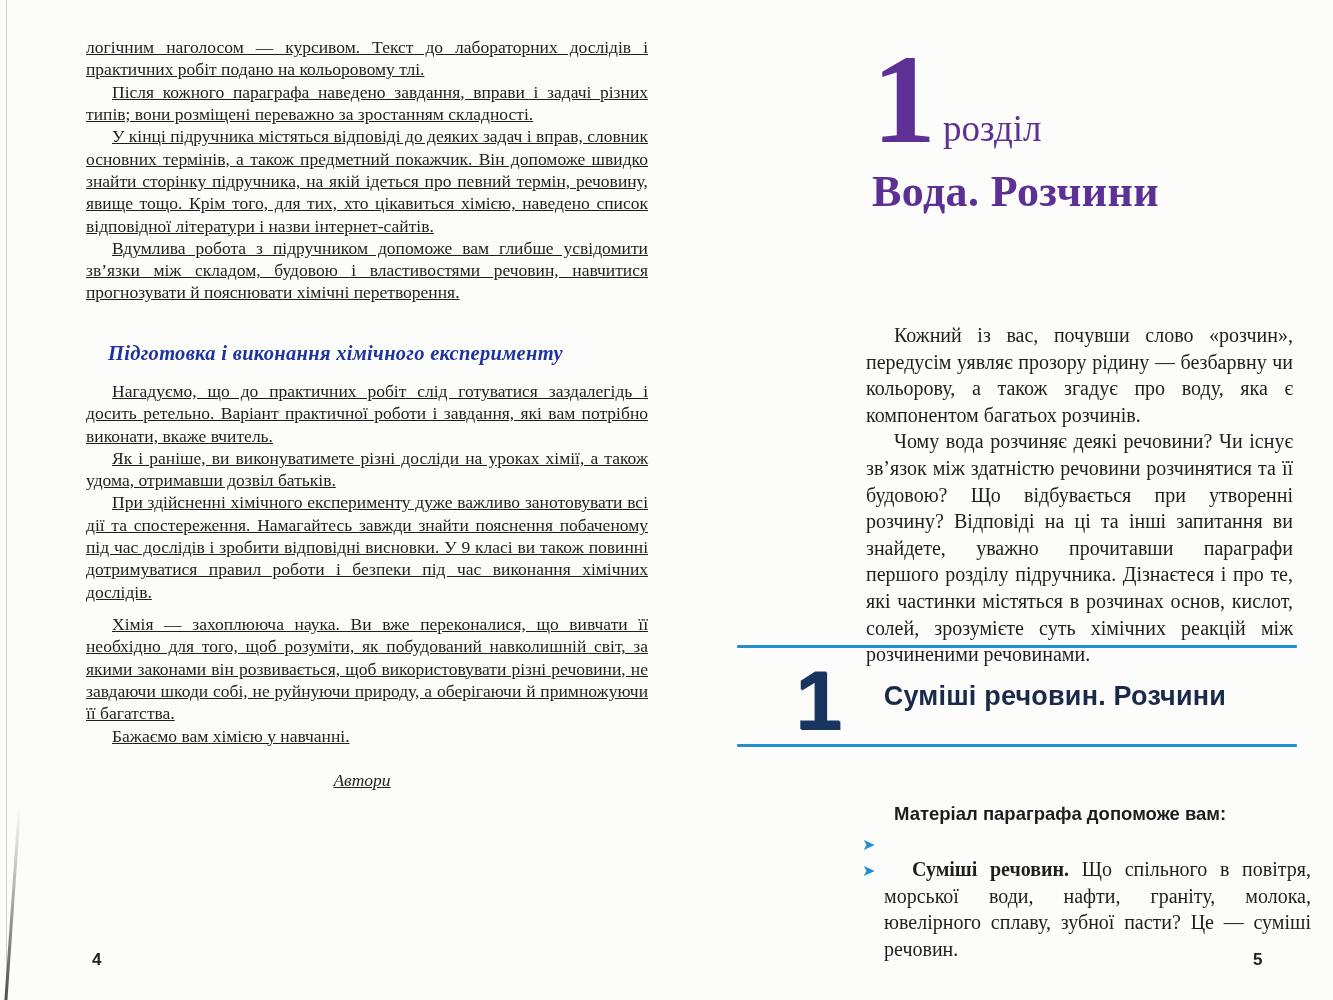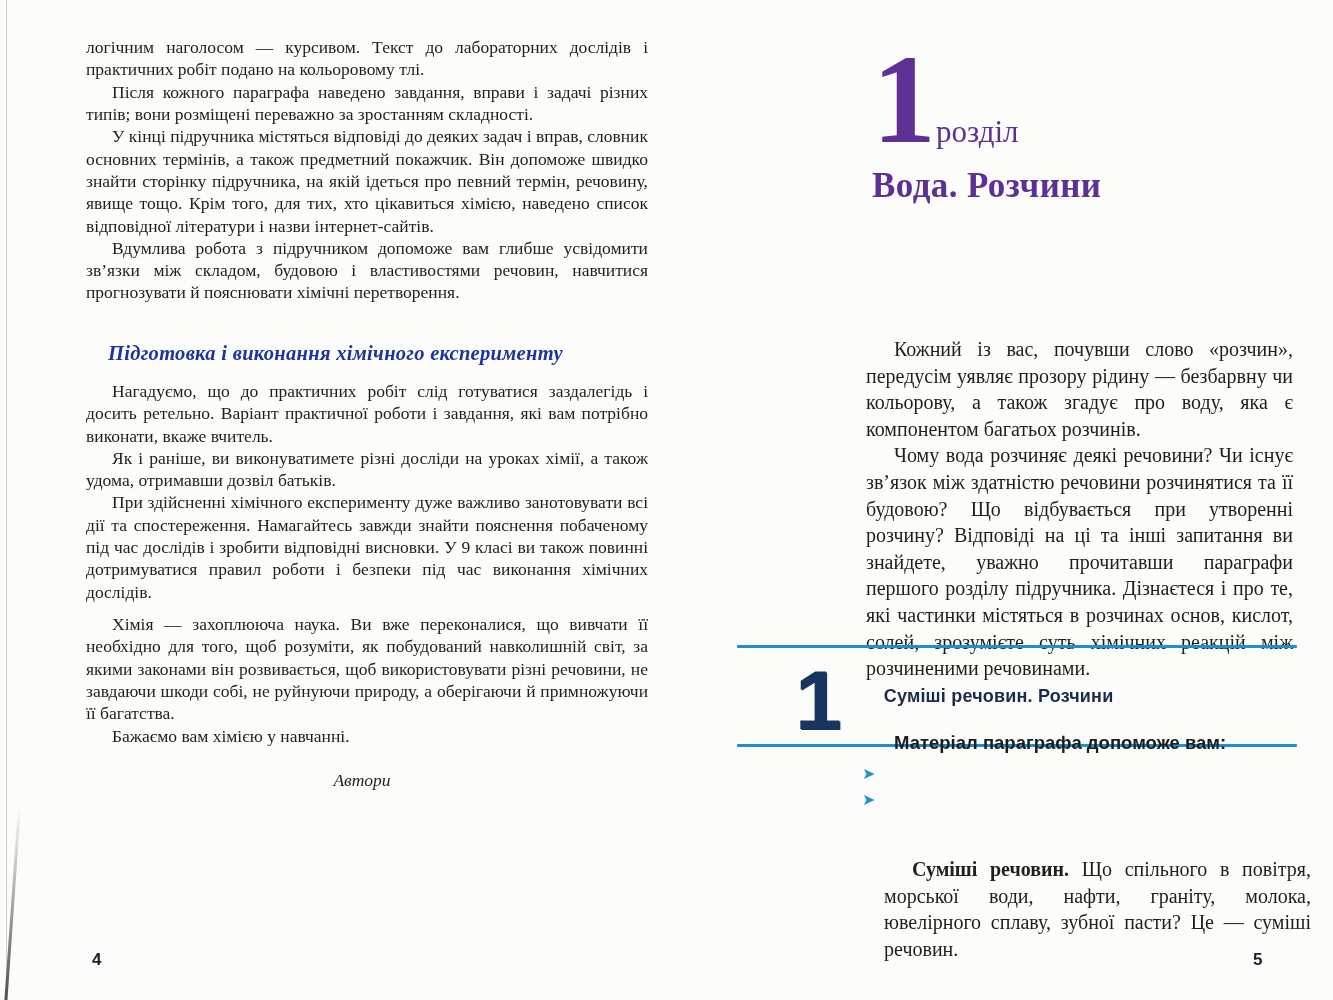--- a/index.html
+++ b/index.html
@@ -9,57 +9,57 @@
   }
   
   .edge-line{position:absolute;left:6px;top:0;width:1px;height:100%;background:#cfcfcb;}
   .edge-dark{position:absolute;left:4px;bottom:-6px;width:3px;height:200px;
     background:linear-gradient(to bottom,rgba(80,80,80,0),#4a4a48);
     transform:rotate(4deg);transform-origin:bottom center;border-radius:2px;}
 
   
   .lp{position:absolute;left:86px;top:36px;width:562px;
       font-size:17.5px;line-height:1.275;text-align:justify;}
-  .lp p{margin:0;text-indent:26px;}
+  .lp p{margin:0;text-indent:26px;text-decoration:underline;}
   .lp p.cont{text-indent:0;}
   .lp .exp-head{
     margin:36px 0 14px 22px;font-size:20.5px;font-weight:bold;font-style:italic;
     color:#1e339e;text-align:left;text-indent:0;letter-spacing:.3px;}
   .lp p.sp{margin-top:10px;}
   .lp .sig{margin-top:22px;text-align:center;font-style:italic;padding-right:10px;text-indent:0;}
 
   .pn{position:absolute;font-family:"Liberation Sans",sans-serif;font-weight:bold;
       font-size:17px;color:#222;}
   .pn-l{left:92px;top:950px;}
   .pn-r{left:1253px;top:950px;}
 
   
   .chapter{position:absolute;left:872px;top:50px;color:#5d3095;}
   .ch-row{display:flex;align-items:flex-end;}
   .ch-num{font-size:128px;line-height:.78;font-weight:bold;}
-  .ch-label{font-size:31px;padding-bottom:0;}
-  .ch-title{font-size:35px;font-weight:bold;margin-top:16px;letter-spacing:.4px;}
+  .ch-label{font-size:37px;margin-left:7px;padding-bottom:0;}
+  .ch-title{font-size:44px;font-weight:bold;margin-top:16px;letter-spacing:.4px;}
 
   
-  .intro{position:absolute;left:866px;top:336px;width:427px;
+  .intro{position:absolute;left:866px;top:322px;width:427px;
          font-size:20px;line-height:1.33;text-align:justify;}
   .intro p{margin:0;text-indent:28px;}
 
   
   .banner{position:absolute;left:737px;top:645px;width:560px;}
   .rule{height:3px;background:#1f8fd0;border-radius:1px;}
   .banner-row{display:flex;align-items:center;height:96px;}
   .b-num{font-family:"Liberation Sans",sans-serif;font-weight:800;font-size:84px;
          color:#17355e;margin-left:58px;line-height:.8;padding-top:10px;
          text-shadow:1px 1px 0 #17355e;}
-  .b-title{font-family:"Liberation Sans",sans-serif;font-weight:bold;font-size:18px;
+  .b-title{font-family:"Liberation Sans",sans-serif;font-weight:bold;font-size:27px;
          color:#1b2a4a;margin-left:42px;letter-spacing:.2px;}
 
   
-  .helper{position:absolute;left:862px;top:732px;width:438px;
+  .helper{position:absolute;left:862px;top:803px;width:438px;
           font-family:"Liberation Sans",sans-serif;font-size:18px;color:#1c1c1c;}
   .helper h3{margin:0 0 7px 32px;font-size:18.5px;font-weight:bold;}
   .helper .row{display:flex;gap:9px;line-height:1.5;align-items:flex-start;}
   .helper .arrow{color:#1f8fd0;font-size:16px;line-height:1.65;flex:0 0 auto;}
 
   
   .mix{position:absolute;left:884px;top:856px;width:427px;
        font-size:20px;line-height:1.33;text-align:justify;}
   .mix p{margin:0;text-indent:28px;}
   .mix .lead{font-weight:bold;}

